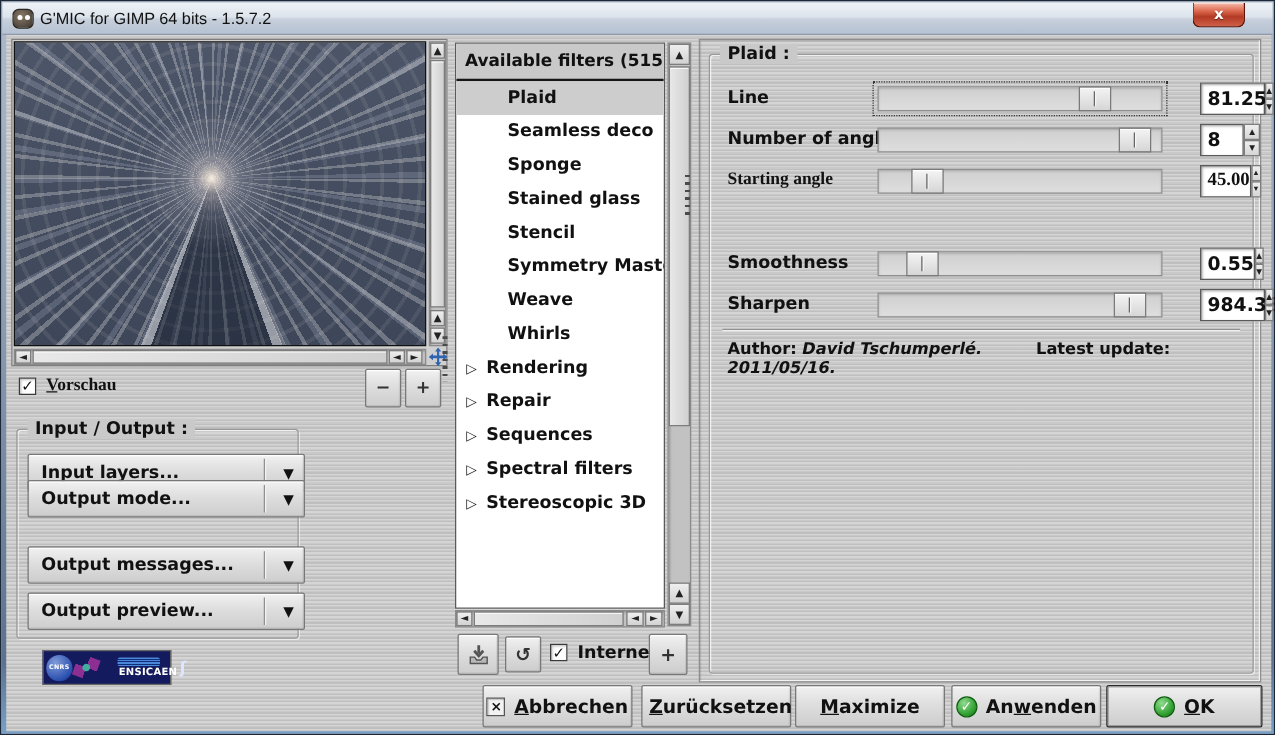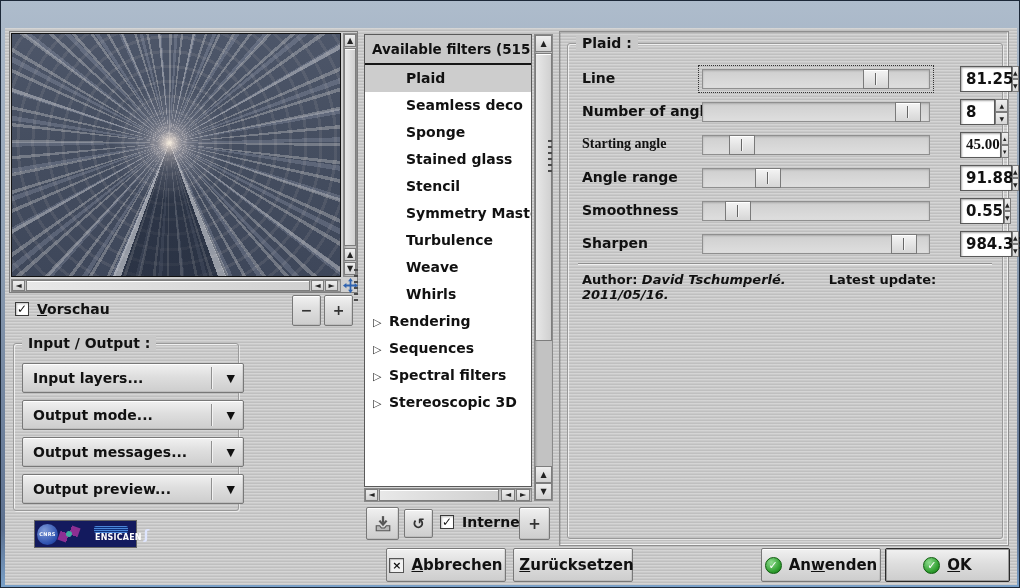--- a/index.html
+++ b/index.html
@@ -210,20 +210,27 @@
   .icon-check {
     width:17px; height:17px; border-radius:50%;
     background:radial-gradient(circle at 35% 30%, #8fdc8f, #2f9e2f 65%, #157015);
     border:1px solid #0e5c0e; color:#fff; font-size:11px; line-height:15px; text-align:center;
   }
 </style>
 </head>
 <body>
 
 <div class="window">
+  <div class="titlebar">
+    <div class="app-icon"></div>
+    <span class="title-text">G'MIC for GIMP 64 bits - 1.5.7.2</span>
+    <div class="close-btn">
+      <span>x</span>
+    </div>
+  </div>
 
   <div class="content">
 
     <div class="preview-frame">
       <div class="preview-art"></div>
 
       <div class="scrollbar" style="left:333px; top:1px; width:14px; height:244px;">
         <div class="sb-btn" style="left:0; top:0; width:12px; height:13px;">
             <span>▲</span>
           </div>
@@ -251,34 +258,34 @@
 
       <div class="pan-icon" style="left:332px; top:246px; width:16px; height:15px;">
         <svg width="15" height="15" viewBox="0 0 16 16">
           <path d="M8 0 L10.6 3.4 H8.9 V6.9 H12.4 V5.2 L16 8 L12.4 10.8 V9.1 H8.9 V12.6 H10.6 L8 16 L5.4 12.6 H7.1 V9.1 H3.6 V10.8 L0 8 L3.6 5.2 V6.9 H7.1 V3.4 H5.4 Z" fill="#2f63b0"></path>
         </svg>
       </div>
     </div>
 
     <div class="check-row" style="left:10px; top:273px;">
       <div class="chk"><span>✓</span></div>
-      <span style="font-size:14px;"><span class="key">V</span><span>orschau</span></span>
+      <span style="font-size:14px;font-family:Liberation Serif, serif;"><span class="key">V</span><span>orschau</span></span>
     </div>
 
     <div class="gbtn zoom-btn" style="left:287px; top:267px;"><span>−</span></div>
     <div class="gbtn zoom-btn" style="left:319px; top:267px;"><span>+</span></div>
 
     <div class="gframe" style="left:8px; top:315px; width:226px; height:168px;">
       <span class="legend">Input / Output :</span>
       <div class="gbtn dropdown" style="top:19px;">
         <span class="lbl">Input layers...</span>
         <span class="dd-sep"></span>
         <span class="dd-arrow">▼</span>
       </div>
-      <div class="gbtn dropdown" style="top:56px;">
+      <div class="gbtn dropdown" style="top:40px;">
         <span class="lbl">Output mode...</span>
         <span class="dd-sep"></span>
         <span class="dd-arrow">▼</span>
       </div>
       <div class="gbtn dropdown" style="top:93px;">
         <span class="lbl">Output messages...</span>
         <span class="dd-sep"></span>
         <span class="dd-arrow">▼</span>
       </div>
       <div class="gbtn dropdown" style="top:130px;">
@@ -299,24 +306,24 @@
     </div>
 
     <div class="filter-list">
       <div class="fl-header">Available filters (515) :</div>
       <div class="fl-row leaf selected"><span>Plaid</span></div>
       <div class="fl-row leaf"><span>Seamless deco</span></div>
       <div class="fl-row leaf"><span>Sponge</span></div>
       <div class="fl-row leaf"><span>Stained glass</span></div>
       <div class="fl-row leaf"><span>Stencil</span></div>
       <div class="fl-row leaf"><span>Symmetry Master</span></div>
-      <div class="fl-row leaf"><span>Turbulence</span></div>
       <div class="fl-row leaf"><span>Weave</span></div>
       <div class="fl-row leaf"><span>Whirls</span></div>
       <div class="fl-row cat"><span class="tri">▷</span><span>Rendering</span></div>
+      <div class="fl-row cat"><span class="tri">▷</span><span>Repair</span></div>
       <div class="fl-row cat"><span class="tri">▷</span><span>Sequences</span></div>
       <div class="fl-row cat"><span class="tri">▷</span><span>Spectral filters</span></div>
       <div class="fl-row cat"><span class="tri">▷</span><span>Stereoscopic 3D</span></div>
     </div>
 
     <div class="scrollbar" style="left:529px; top:6px; width:19px; height:467px;">
       <div class="sb-btn" style="left:0; top:0; width:17px; height:17px;">
           <span>▲</span>
         </div>
       <div class="sb-thumb" style="left:0; top:18px; width:17px; height:288px;"></div>
@@ -414,37 +421,20 @@
                 <div class="spin-btn">
                   <span>▲</span>
                 </div>
                 <div class="spin-btn">
                   <span>▼</span>
                 </div>
               </div>
           </div>
         </div>
 
-        <div class="param-row" style="top:121px;">
-          <span class="param-label">Angle range</span>
-          <div class="slider">
-            <div class="thumb" style="left: calc(26% - 6.76px);"></div>
-          </div>
-          <div class="spinbox">
-            <div class="spin-field sunken">91.88</div>
-            <div class="spin-btns">
-                <div class="spin-btn">
-                  <span>▲</span>
-                </div>
-                <div class="spin-btn">
-                  <span>▼</span>
-                </div>
-              </div>
-          </div>
-        </div>
 
         <div class="param-row" style="top:154px;">
           <span class="param-label">Smoothness</span>
           <div class="slider">
             <div class="thumb" style="left: calc(11% - 2.86px);"></div>
           </div>
           <div class="spinbox">
             <div class="spin-field sunken">0.55</div>
             <div class="spin-btns">
                 <div class="spin-btn">
@@ -490,20 +480,23 @@
       <span class="icon-cancel">×</span>
       <span><span></span><span class="key">A</span><span>bbrechen</span></span>
     </div>
     <div class="gbtn footer-btn" style="left:508px; width:120px;">
       <svg width="17" height="17" viewBox="0 0 18 18">
         <path d="M10 2 v3 h2.5 a4.5 4.5 0 0 1 0 9 H7 v-2.6 h5.5 a1.9 1.9 0 0 0 0-3.8 H10 v3.1 L4.6 6.1 Z" fill="#f2cf3a" stroke="#8a7a10"></path>
         <circle cx="5" cy="13.5" r="1.7" fill="#4a6fb5"></circle>
       </svg>
       <span><span></span><span class="key">Z</span><span>urücksetzen</span></span>
     </div>
+    <div class="gbtn footer-btn" style="left:631px; width:120px;">
+      <span><span></span><span class="key">M</span><span>aximize</span></span>
+    </div>
     <div class="gbtn footer-btn" style="left:756px; width:120px;">
       <span class="icon-check">✓</span>
       <span><span>An</span><span class="key">w</span><span>enden</span></span>
     </div>
     <div class="gbtn footer-btn default" style="left:880px; width:125px;">
       <span class="icon-check">✓</span>
       <span><span></span><span class="key">O</span><span>K</span></span>
     </div>
 
   </div>

